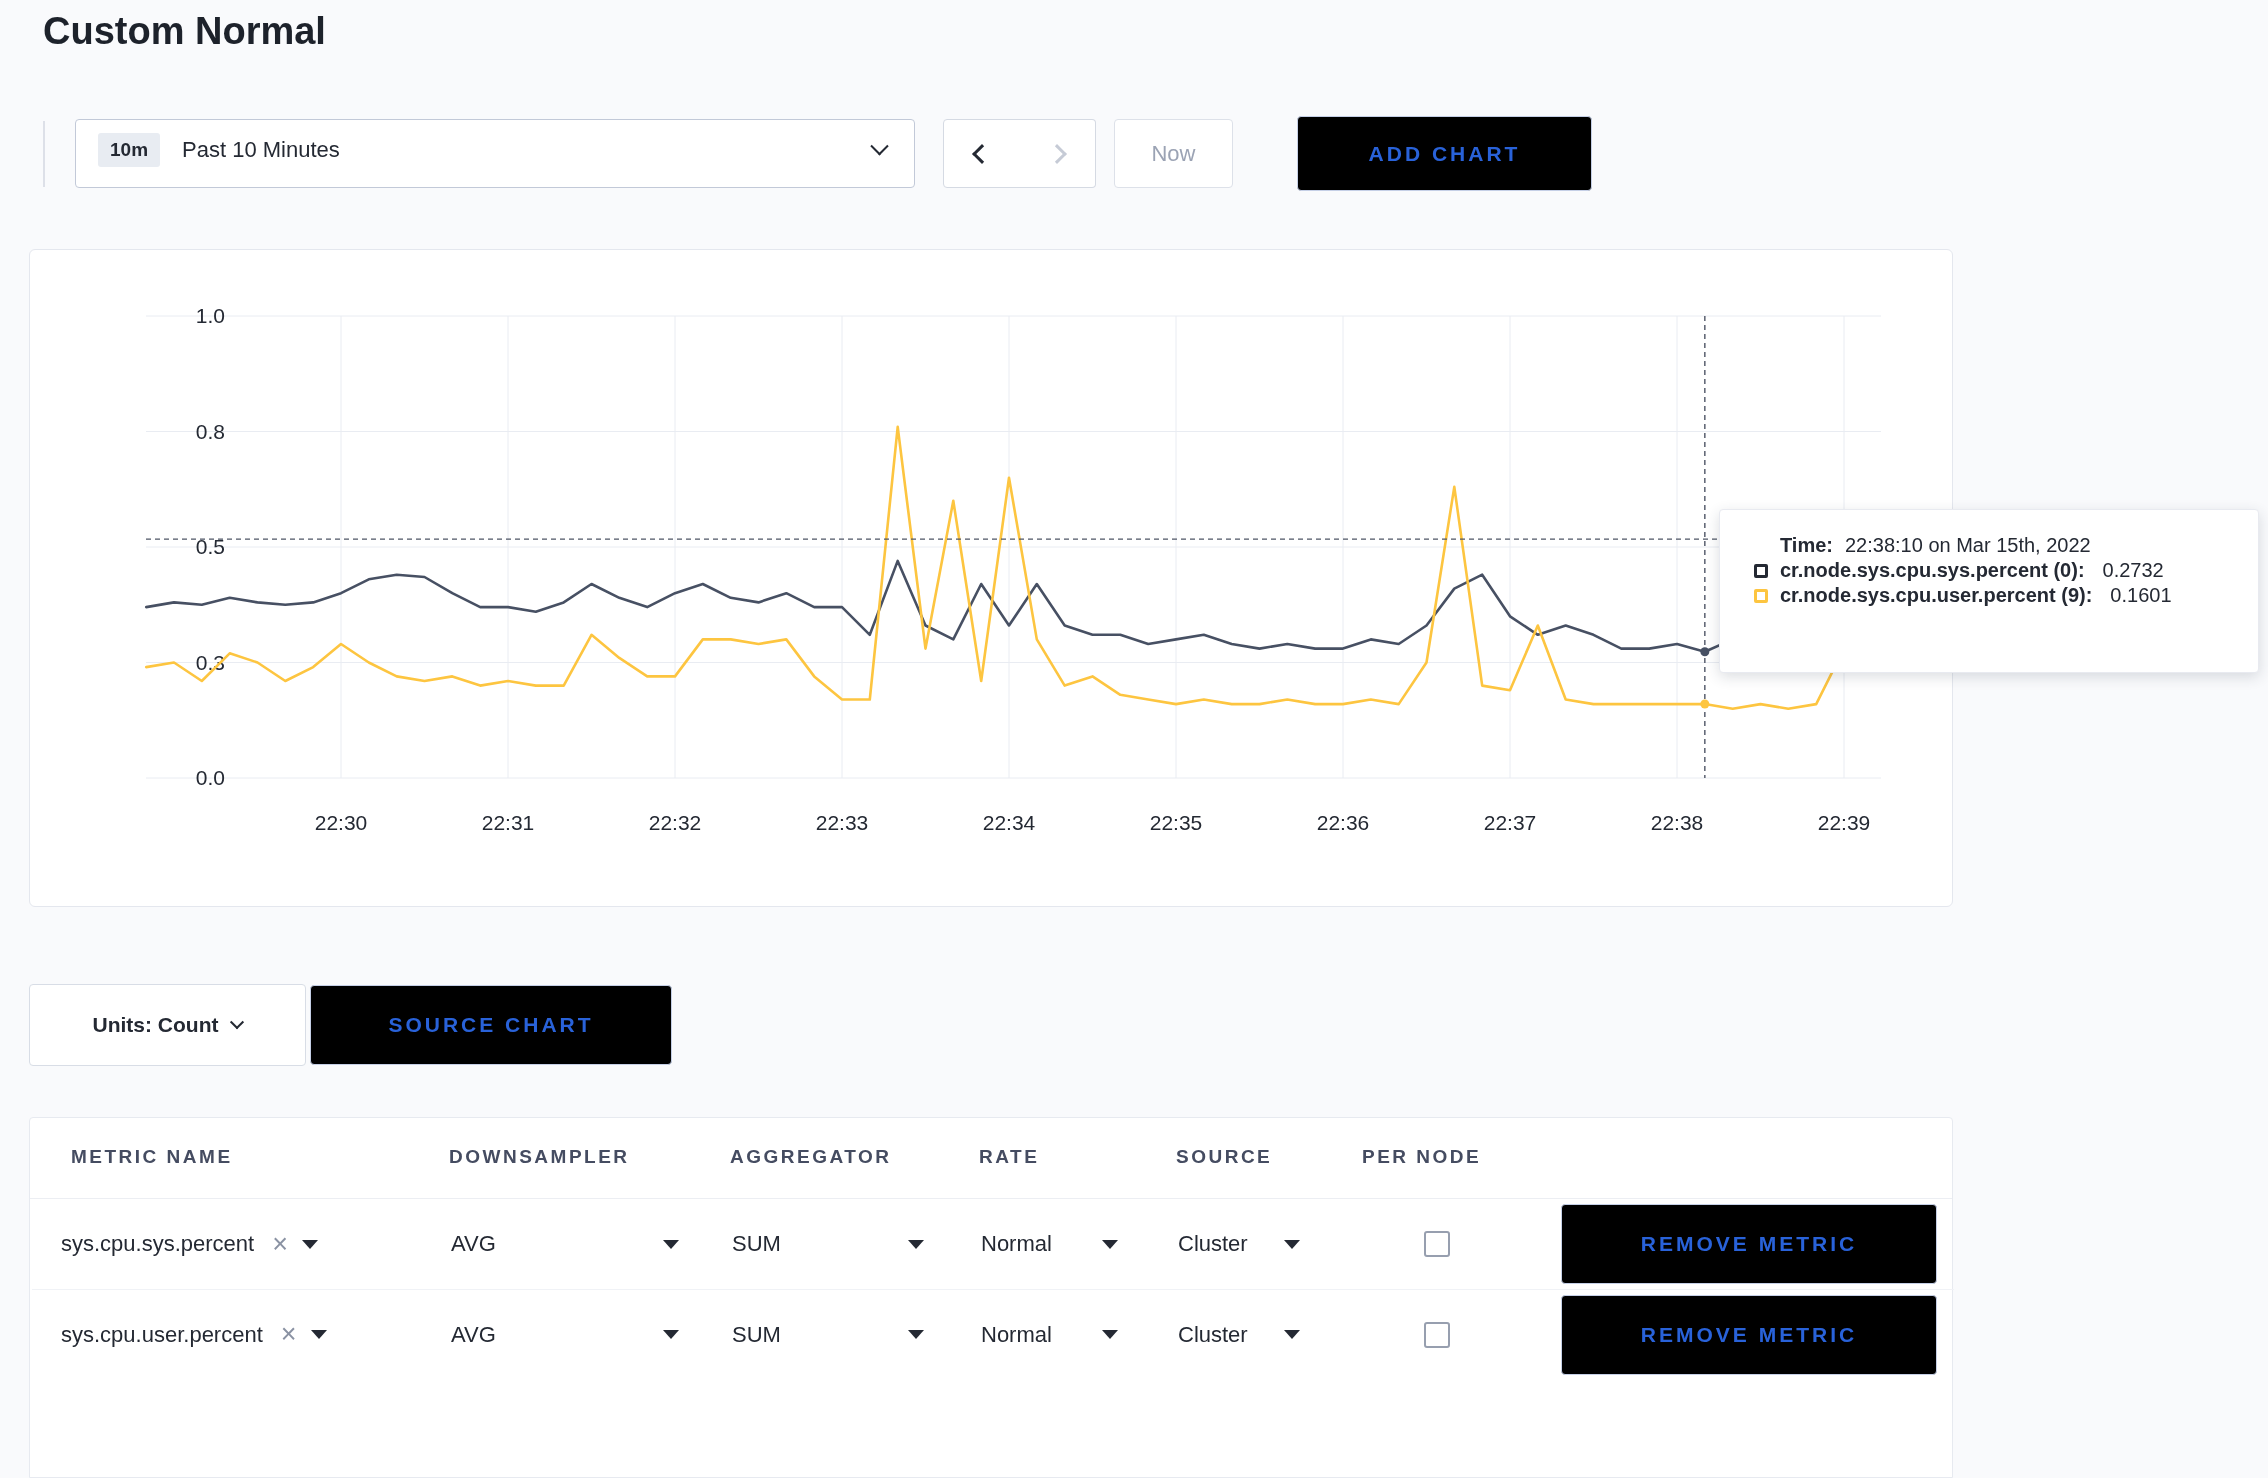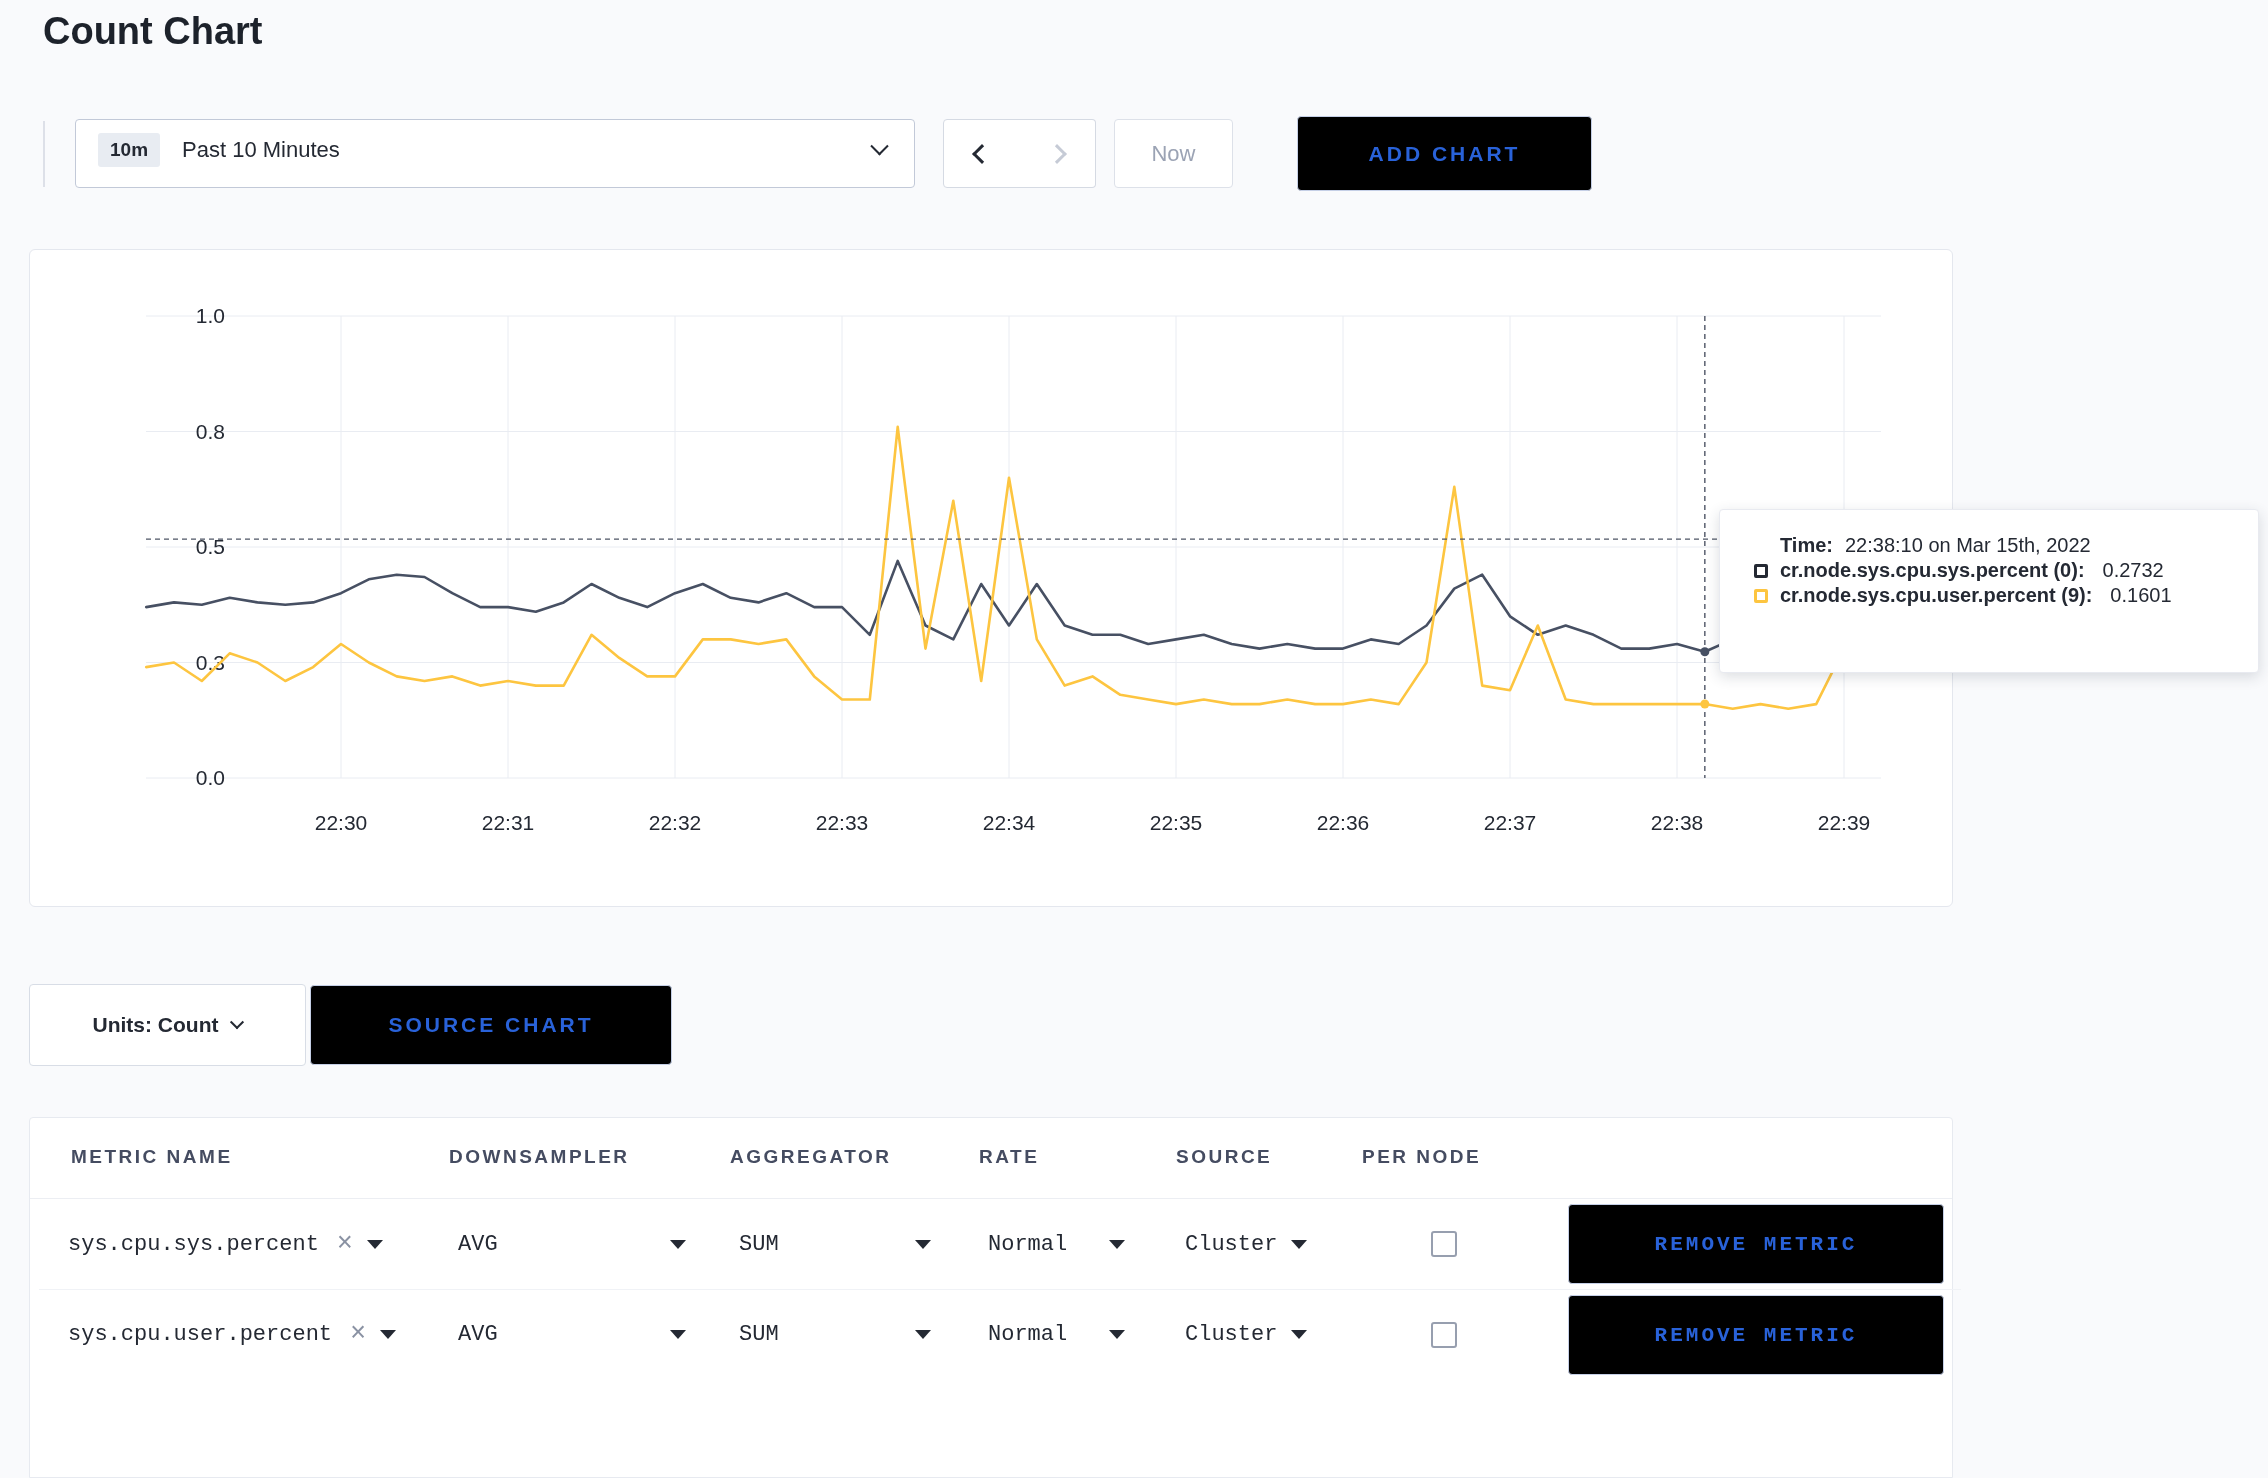--- a/index.html
+++ b/index.html
@@ -105,41 +105,41 @@
   
   .table-panel {
     left: 29px; top: 1117px; width: 1924px; height: 361px;
     background: #fff; border: 1px solid #e7eaf0; border-top-left-radius: 4px; border-top-right-radius: 4px;
   }
   .t-header { position: absolute; left: 0; top: 0; width: 100%; height: 81px; border-bottom: 1px solid #eceef3; }
   .t-header span {
     position: absolute; top: 28px; font-size: 19px; font-weight: 600;
     letter-spacing: 2.5px; color: #454c61; white-space: nowrap;
   }
-  .t-row { position: absolute; left: 9px; width: 100%; height: 90px; font-family: Liberation Mono, monospace; }
+  .t-row { position: absolute; left: 2px; width: 100%; height: 90px; }
   .t-row + .t-row { border-top: 1px solid #f0f2f6; }
   .cell { position: absolute; top: 0; height: 100%; display: flex; align-items: center; font-size: 22px; color: #242933; }
   .select-ctl { justify-content: space-between; cursor: pointer; }
   .caret {
     width: 0; height: 0; flex: 0 0 auto;
     border-left: 8px solid transparent; border-right: 8px solid transparent;
     border-top: 9px solid #242933;
   }
   .clear-x { font-size: 27px; color: #8a92a3; line-height: 1; margin: 0 14px 0 18px; cursor: pointer; }
   .checkbox {
     width: 26px; height: 26px; background: #fff;
     border: 2px solid #979faf; border-radius: 3px; cursor: pointer;
   }
   .remove-metric-btn { position: absolute; left: 1529px; top: 5px; width: 376px; height: 80px; }
   .add-metric-btn { position: absolute; left: 19px; top: 269px; width: 307px; height: 79px; }
 </style>
 </head>
 <body>
 
-<div class="abs page-title">Count Chart</div>
+<div class="abs page-title">Custom Normal</div>
 
 <div class="abs toolbar-divider"></div>
 
 <div class="abs time-select">
   <span class="time-badge">10m</span>
   <span class="time-label">Past 10 Minutes</span>
   <span class="chev-down-thin"></span>
 </div>
 
 <div class="abs nav-btn nav-prev">

